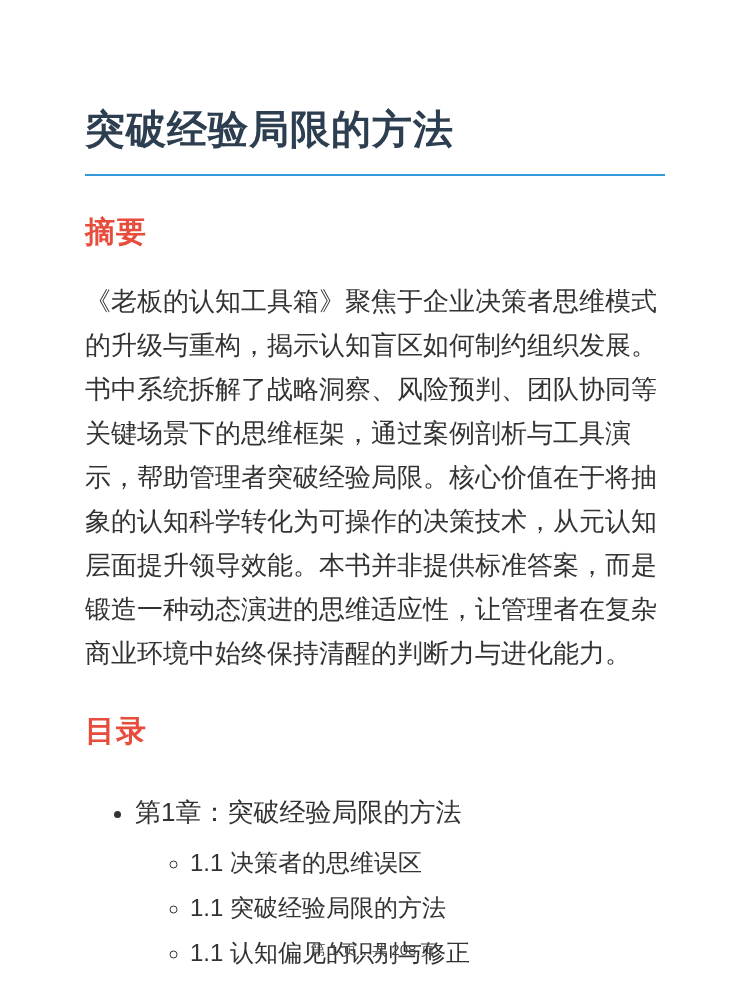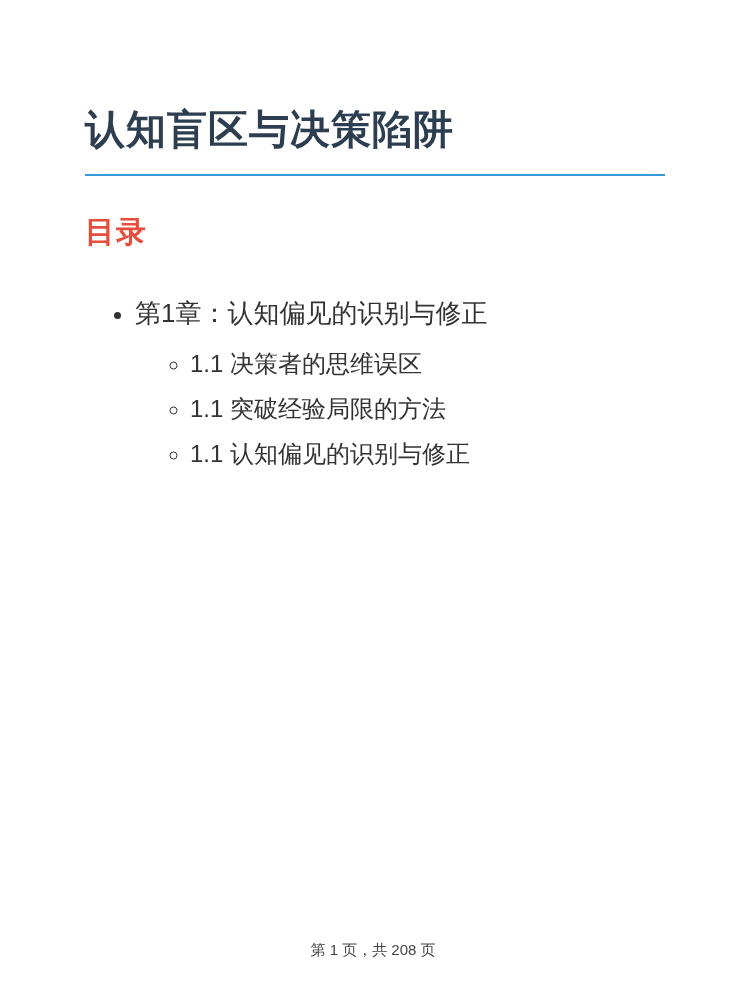--- a/index.html
+++ b/index.html
@@ -76,31 +76,33 @@
     text-align: center;
     font-size: 15px;
     color: #444444;
   }
 </style>
 </head>
 <body>
 
 <div class="page">
 
-  <h1 class="doc-title">认知盲区与决策陷阱</h1>
+  <h1 class="doc-title">突破经验局限的方法</h1>
 
   <hr class="title-divider">
 
+  <h2 class="section-heading abstract-heading">摘要</h2>
 
+  <p class="abstract-text">《老板的认知工具箱》聚焦于企业决策者思维模式的升级与重构，揭示认知盲区如何制约组织发展。书中系统拆解了战略洞察、风险预判、团队协同等关键场景下的思维框架，通过案例剖析与工具演示，帮助管理者突破经验局限。核心价值在于将抽象的认知科学转化为可操作的决策技术，从元认知层面提升领导效能。本书并非提供标准答案，而是锻造一种动态演进的思维适应性，让管理者在复杂商业环境中始终保持清醒的判断力与进化能力。</p>
 
   <h2 class="section-heading toc-heading">目录</h2>
 
   <ul class="toc-list">
     <li class="toc-chapter">
-      <span>第1章：认知偏见的识别与修正</span>
+      <span>第1章：突破经验局限的方法</span>
       <ul class="toc-sections">
         <li class="toc-section">1.1 决策者的思维误区</li>
         <li class="toc-section">1.1 突破经验局限的方法</li>
         <li class="toc-section">1.1 认知偏见的识别与修正</li>
       </ul>
     </li>
   </ul>
 
   <div class="page-footer">第 1 页，共 208 页</div>
 

